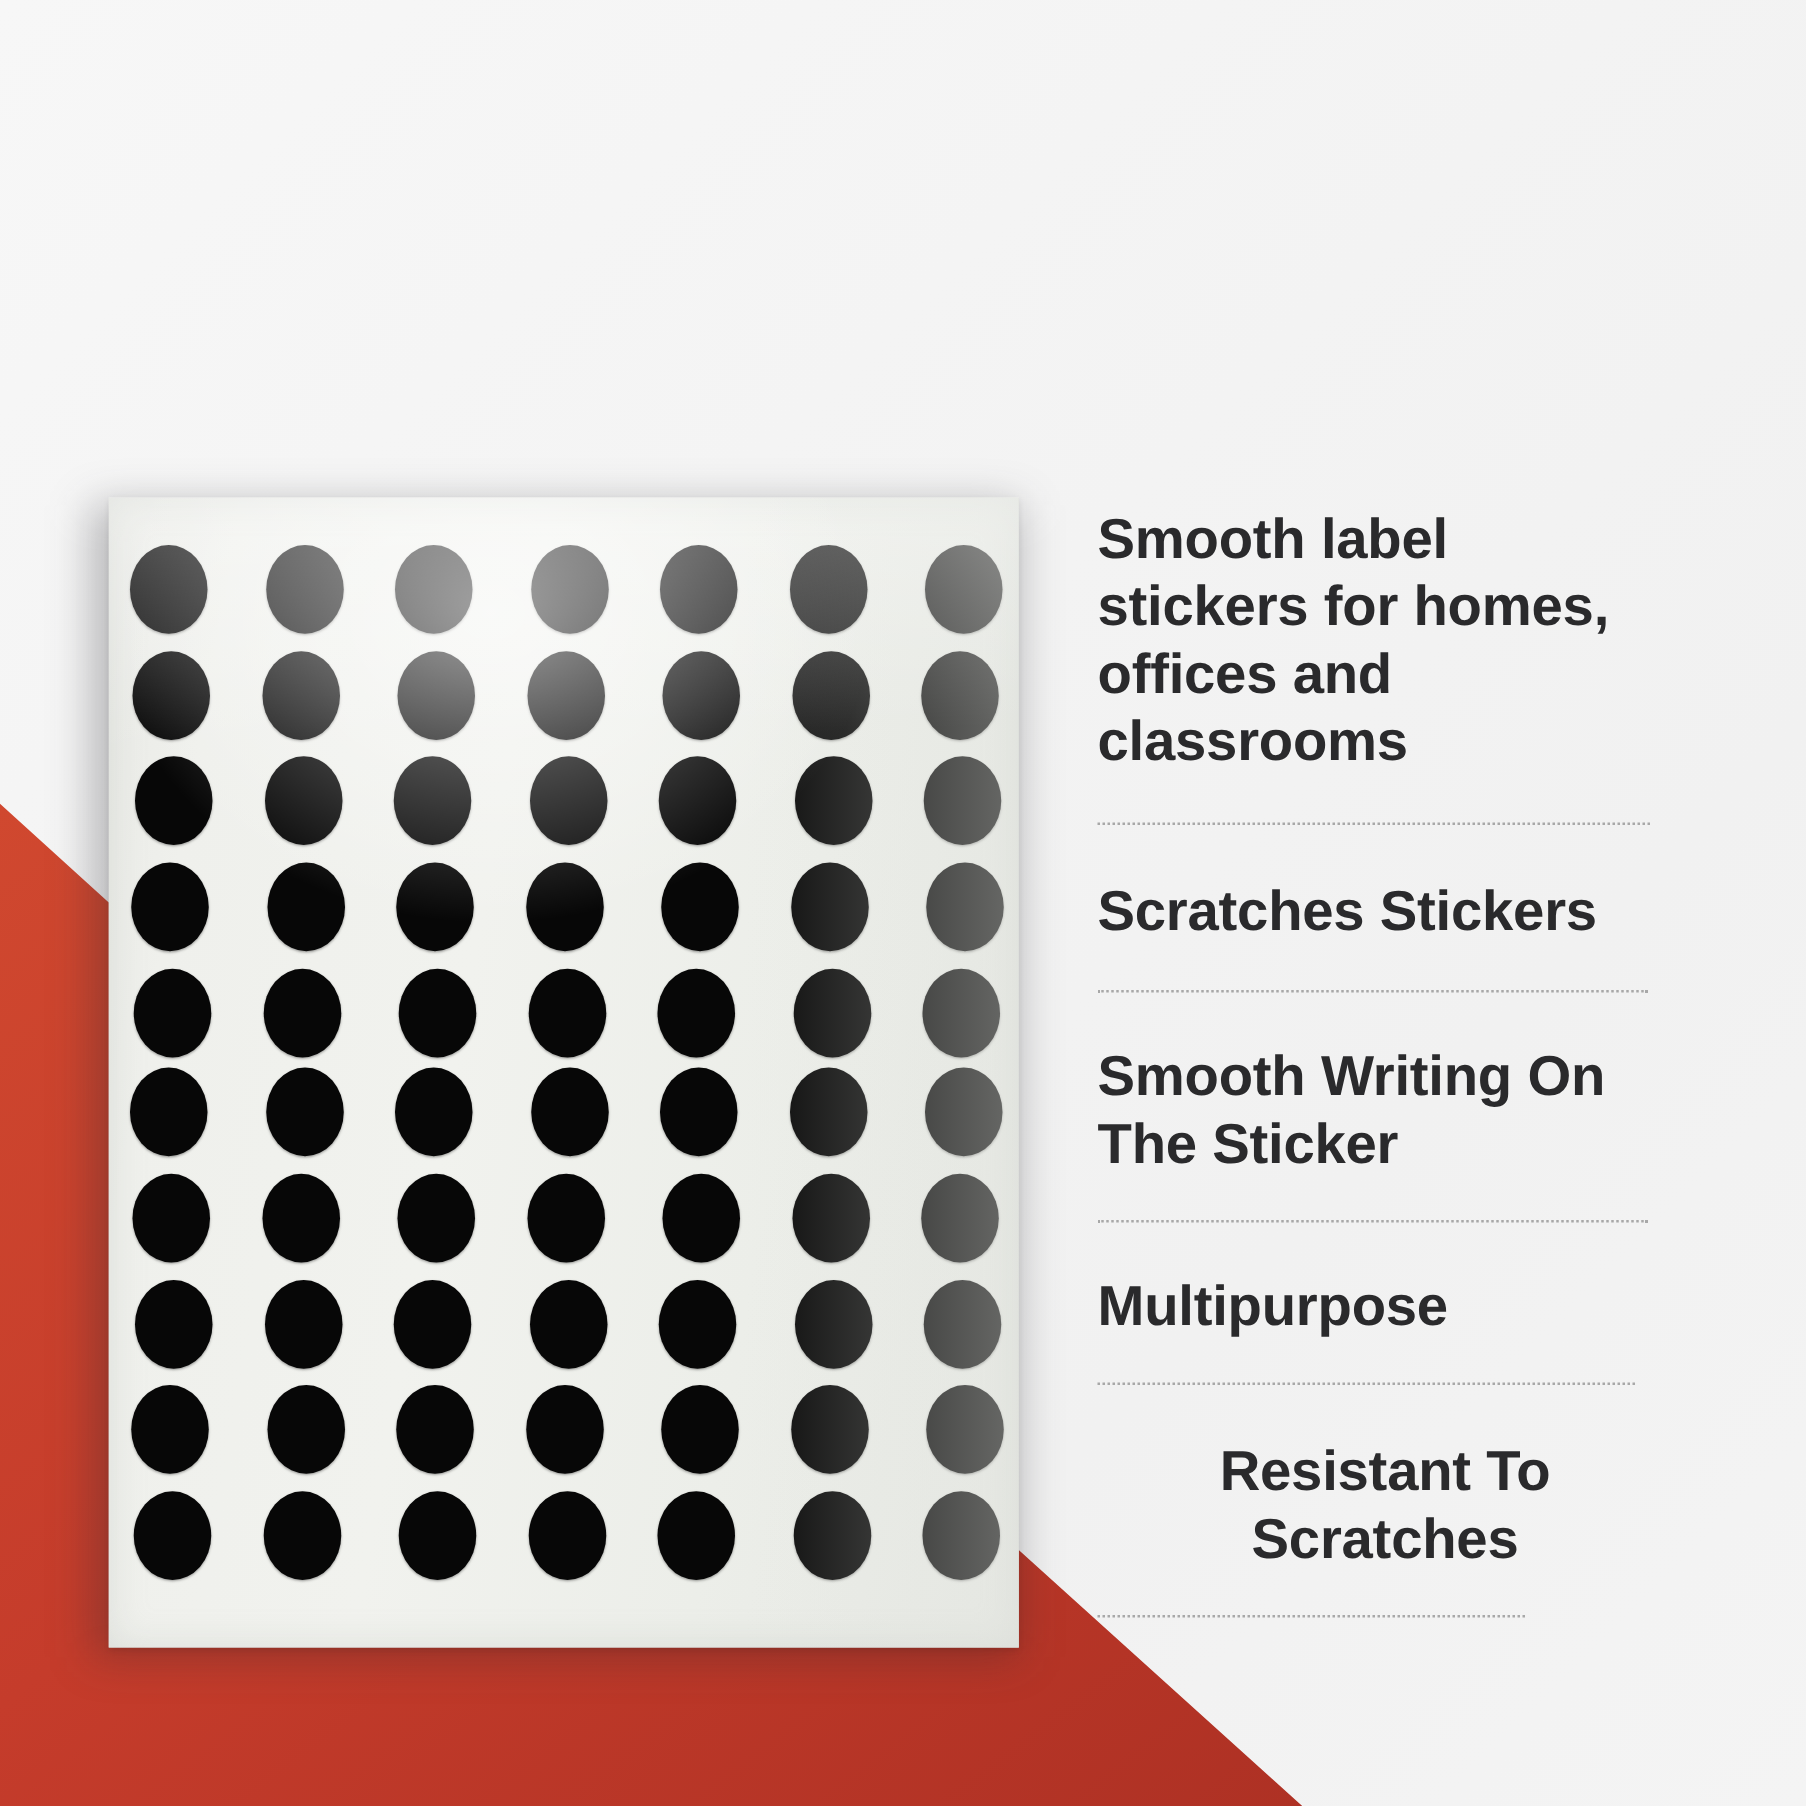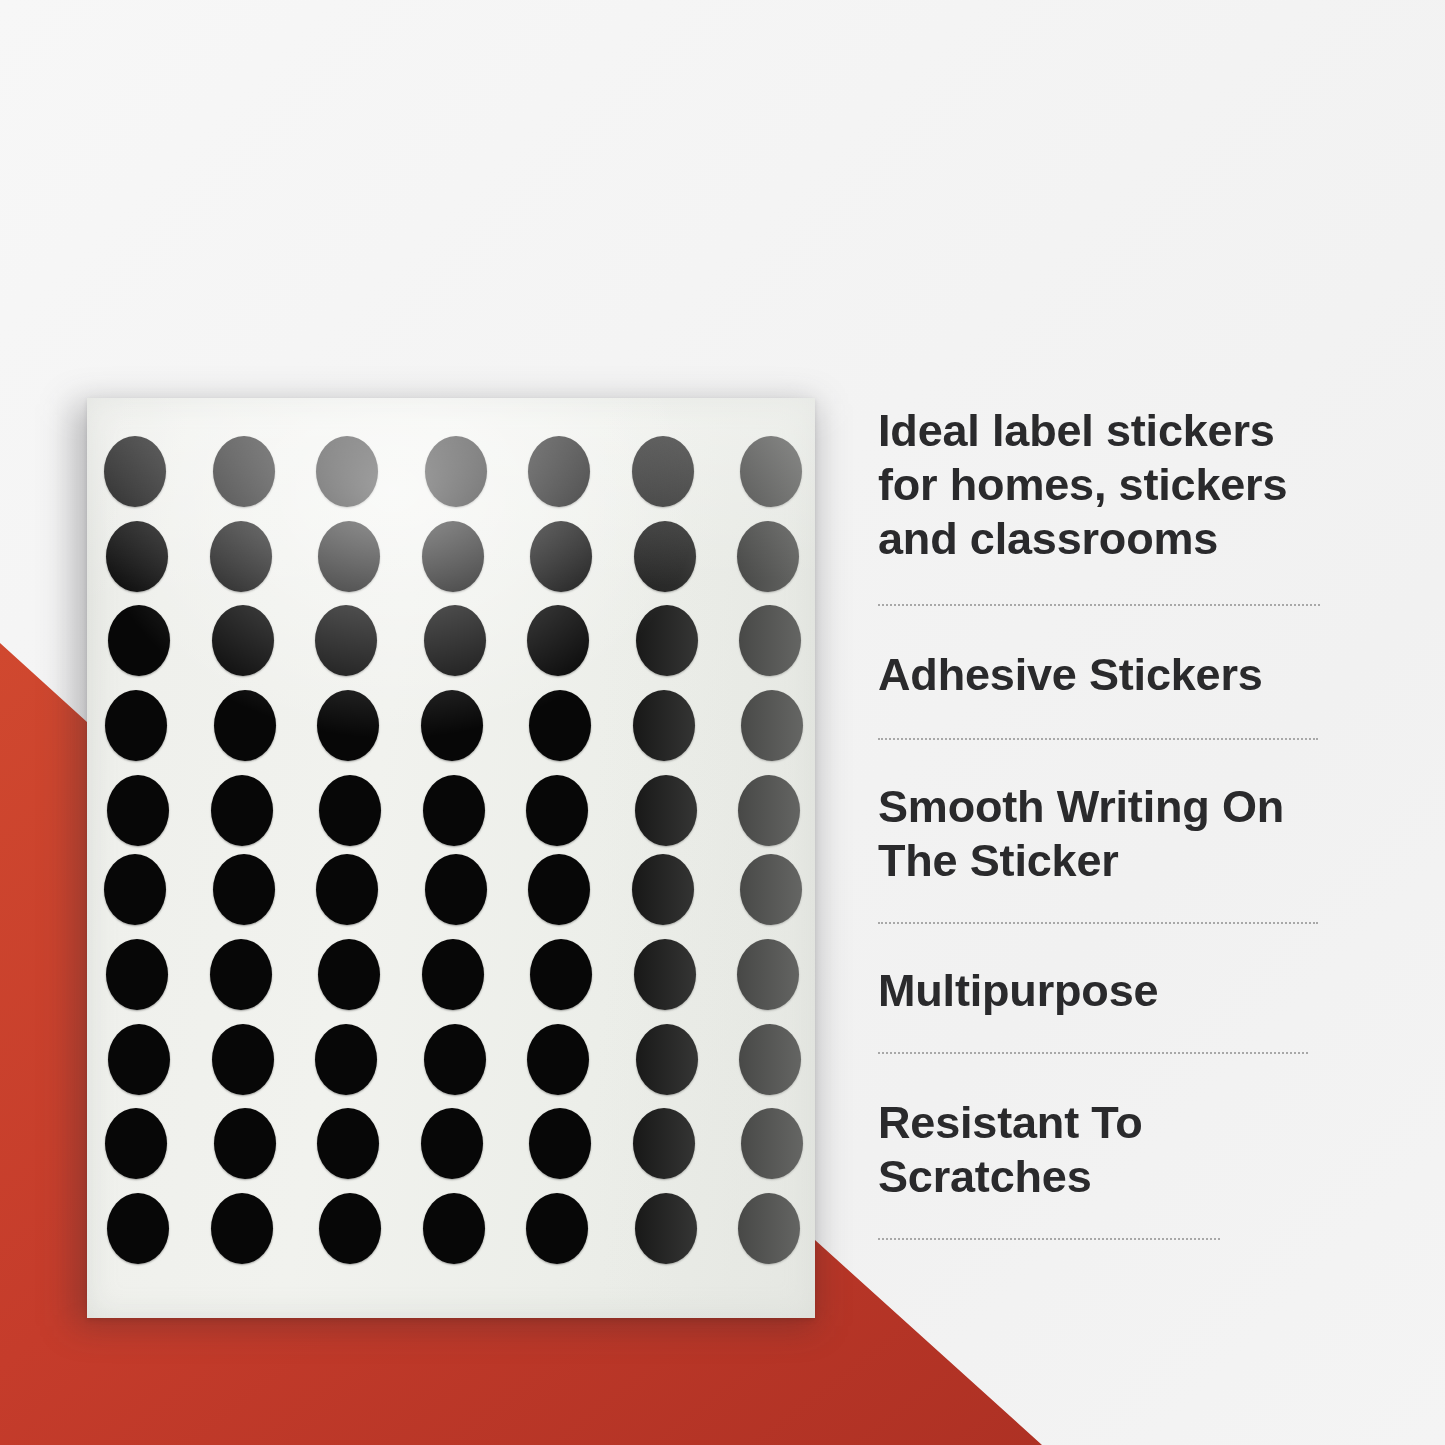--- a/index.html
+++ b/index.html
@@ -162,21 +162,21 @@
 
   .f2 { padding-top: 42px; }
   .f2 .sep { margin-top: 36px; width: 440px; }
 
   .f3 { padding-top: 40px; }
   .f3 .sep { margin-top: 34px; width: 430px; }
 
   .f4 { padding-top: 40px; }
   .f4 .sep { margin-top: 34px; width: 440px; }
 
-  .f5 { padding-top: 42px; }
+  .f5 { padding-top: 42px; text-align: center; }
   .f5 .sep { margin-top: 34px; width: 342px; }
 </style>
 </head>
 <body>
 
 <div id="canvas">
 
   <svg class="red-wedge" viewBox="0 0 1445 1445" preserveAspectRatio="none" aria-hidden="true">
     <defs>
       <linearGradient id="redGrad" x1="0" y1="0" x2="1" y2="1">
@@ -264,26 +264,26 @@
           <div class="dot" style="left: 547.5px; top: 795px; width: 62px; height: 71px;"></div>
           <div class="dot" style="left: 651px; top: 795px; width: 62px; height: 71px;"></div>
         </div>
       <div class="sheet-sheen"></div>
     </div>
   </div>
 
   <div class="features">
 
     <div class="feature-item f1">
-      <span class="feature-text">Ideal label stickers for homes, stickers and classrooms</span>
+      <span class="feature-text">Smooth label stickers for homes, offices and classrooms</span>
       <span class="sep"></span>
     </div>
 
     <div class="feature-item f2">
-      <span class="feature-text">Adhesive Stickers</span>
+      <span class="feature-text">Scratches Stickers</span>
       <span class="sep"></span>
     </div>
 
     <div class="feature-item f4">
       <span class="feature-text">Smooth Writing On The Sticker</span>
       <span class="sep"></span>
     </div>
 
     <div class="feature-item f3">
       <span class="feature-text">Multipurpose</span>

